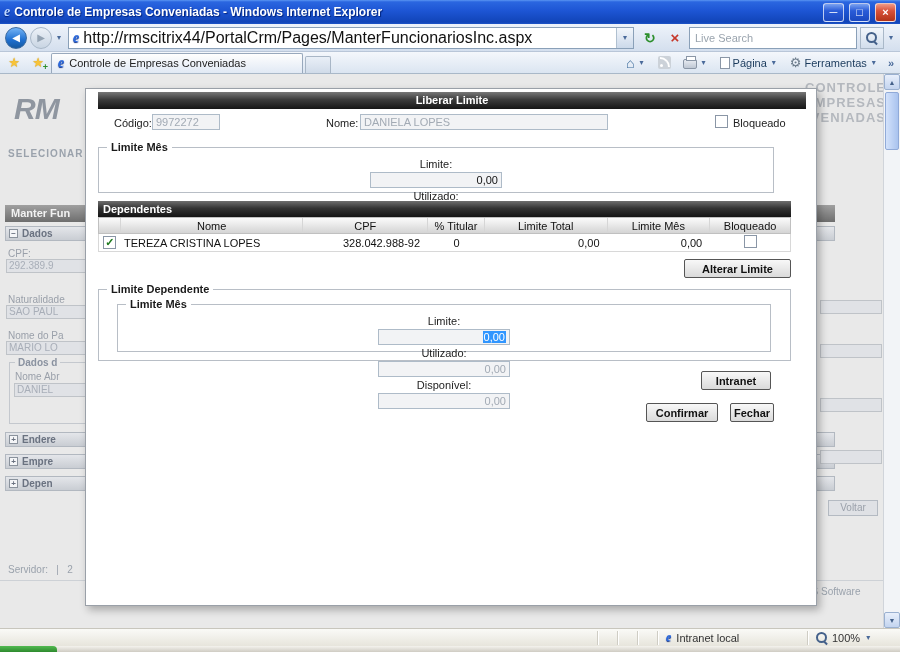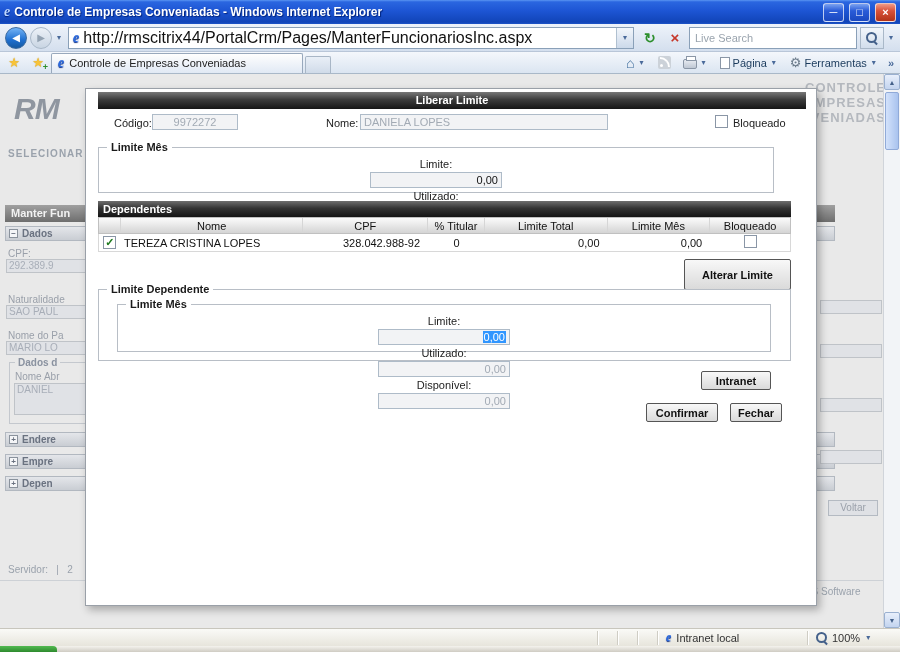--- a/index.html
+++ b/index.html
@@ -263,21 +263,21 @@
 
     <div class="abs bg-label" style="left:8px; top:220px;">Naturalidade</div>
     <div class="abs bg-input" style="left:6px; top:231px; width:94px; height:14px;">SAO PAUL</div>
 
     <div class="abs bg-label" style="left:8px; top:256px;">Nome do Pa</div>
     <div class="abs bg-input" style="left:6px; top:267px; width:94px; height:14px;">MARIO LO</div>
 
     <div class="abs sub-group">
       <span class="sub-legend">Dados d</span>
       <div class="abs bg-label" style="left:5px; top:8px;">Nome Abr</div>
-      <div class="abs bg-input" style="left:4px; top:20px; width:92px; height:32px;">DANIEL</div>
+      <div class="abs bg-input" style="left:4px; top:20px; width:92px; height:14px;">DANIEL</div>
     </div>
 
     <div class="abs sec-bar" style="top:358px;">
       <span class="pm-box">+</span>
       <span>Endere</span>
     </div>
     <div class="abs sec-bar" style="top:380px;">
       <span class="pm-box">+</span>
       <span>Empre</span>
     </div>
@@ -299,21 +299,21 @@
     <div class="abs scrollbar">
       <span class="abs sb-btn" style="top:0;">▲</span>
       <span class="abs sb-thumb"></span>
       <span class="abs sb-btn" style="bottom:0;">▼</span>
     </div>
 
     <div class="abs modal">
       <div class="abs dlg-title">Liberar Limite</div>
 
       <div class="abs lbl" style="left:28px; top:28px;">Código:</div>
-      <div class="abs inp gray" style="left:66px; top:25px; width:86px;text-align:center;">9972272</div>
+      <div class="abs inp gray" style="left:66px; top:25px; width:68px;">9972272</div>
       <div class="abs lbl" style="left:240px; top:28px;">Nome:</div>
       <div class="abs inp gray" style="left:274px; top:25px; width:248px;">DANIELA LOPES</div>
       <span class="abs chk" style="left:629px; top:26px;"></span>
       <div class="abs lbl" style="left:647px; top:28px;">Bloqueado</div>
 
       <div class="abs fset" style="left:12px; top:58px; width:676px; height:46px;">
         <span class="fset-legend">Limite Mês</span>
         <div class="fcols">
           <div class="fcol">
             <span class="lbl">Limite:</span>
@@ -346,21 +346,21 @@
           <div class="c1 cell center"><span class="chk" style="display:inline-block;">✓</span></div>
           <div class="c2 cell lt">TEREZA CRISTINA LOPES</div>
           <div class="c3 cell rt">328.042.988-92</div>
           <div class="c4 cell center">0</div>
           <div class="c5 cell rt">0,00</div>
           <div class="c6 cell rt">0,00</div>
           <div class="c7 cell center"><span class="chk" style="display:inline-block;"></span></div>
         </div>
       </div>
 
-      <div class="abs btn" style="left:598px; top:170px; width:107px; height:31px;">Alterar Limite</div>
+      <div class="abs btn" style="left:598px; top:170px; width:107px; height:19px;">Alterar Limite</div>
 
       <div class="abs fset" style="left:12px; top:200px; width:693px; height:72px;">
         <span class="fset-legend">Limite Dependente</span>
         <div class="abs fset" style="left:18px; top:14px; width:654px; height:48px;">
           <span class="fset-legend">Limite Mês</span>
           <div class="fcols">
             <div class="fcol">
               <span class="lbl">Limite:</span>
               <div class="inp dark right"><span class="selection">0,00</span></div>
             </div>
@@ -371,21 +371,21 @@
             <div class="fcol">
               <span class="lbl">Disponível:</span>
               <div class="inp gray right">0,00</div>
             </div>
           </div>
         </div>
       </div>
 
       <div class="abs btn" style="left:615px; top:282px; width:70px; height:19px;">Intranet</div>
       <div class="abs btn" style="left:560px; top:314px; width:72px; height:19px;">Confirmar</div>
-      <div class="abs btn" style="left:644px; top:314px; width:52px; height:19px;">Fechar</div>
+      <div class="abs btn" style="left:644px; top:314px; width:44px; height:19px;">Fechar</div>
     </div>
   </div>
 
   <div class="abs statusbar">
     <span class="sb-cell sb-main"></span>
     <span class="sb-cell sb-small"></span>
     <span class="sb-cell sb-small"></span>
     <span class="sb-cell sb-small"></span>
     <span class="sb-cell sb-zone">
       <span class="ie-e" style="color:#2a6ae0; font-size:12px;">e</span>

